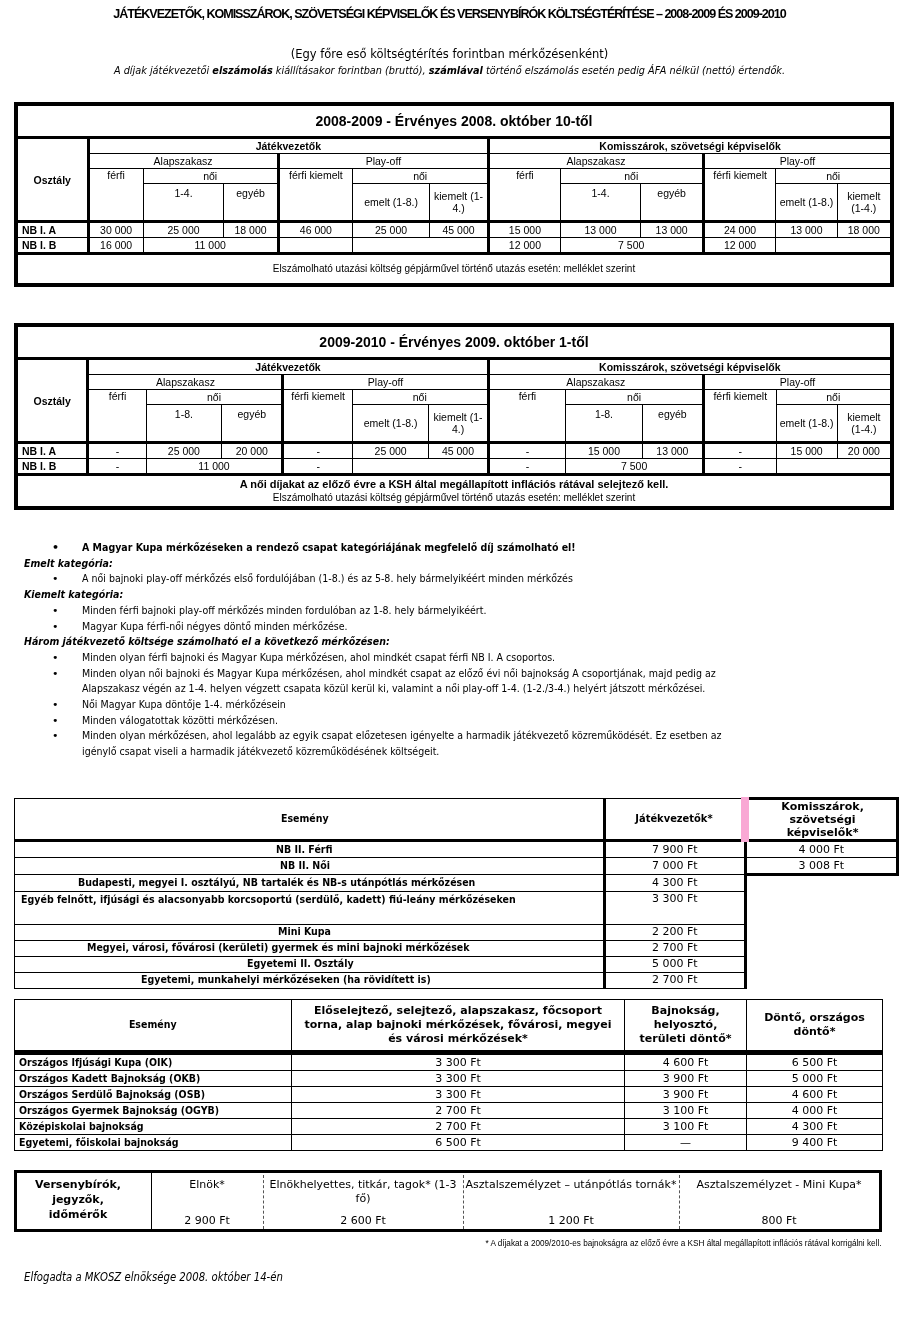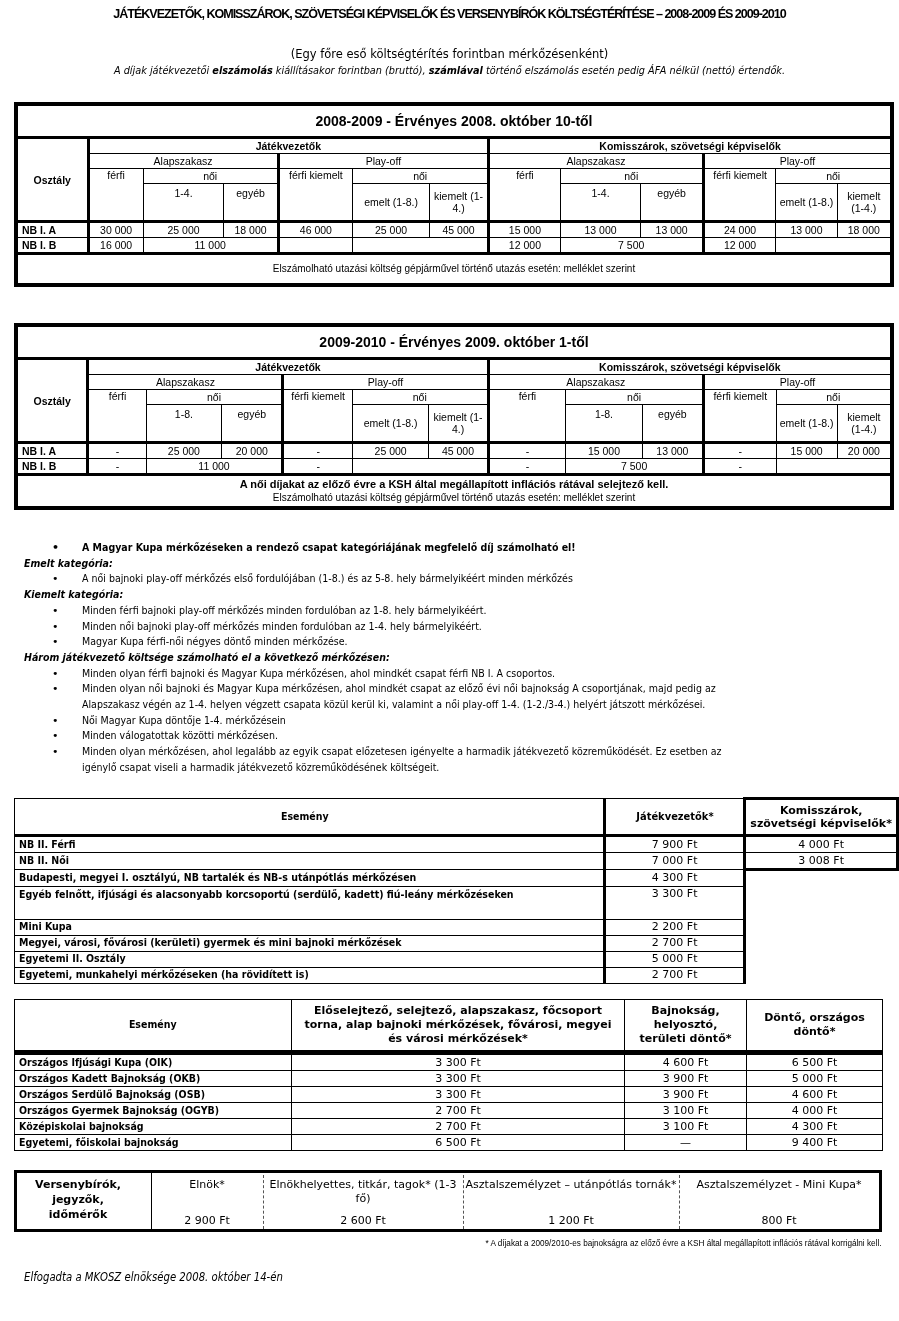--- a/index.html
+++ b/index.html
@@ -28,21 +28,21 @@
   .notes ul { margin:0; padding:0 0 0 50px; list-style:none; }
   .notes li { position:relative; padding-left:8px; transform-origin:left; }
   .notes li::before { content:"\2022"; position:absolute; left:-22px; }
   .notes .bold { font-weight:bold; }
   .cond { transform:scaleX(0.86); transform-origin:left; display:inline-block; white-space:nowrap; }
 
   
   .ev1 { position:absolute; left:14px; top:797px; font-family:"DejaVu Sans", sans-serif; font-size:11px; }
   .ev1 table { border-collapse:collapse; table-layout:fixed; }
   .ev1 td { border:1px solid #000; height:15px; line-height:14px; padding:0 4px; }
-  .ev1 .name { font-weight:bold; width:508px; }
+  .ev1 .name { font-weight:bold; width:508px;text-align:center; }
   .ev1 .val { text-align:center; width:150px; border-left:3px solid #000; border-right:3px solid #000; }
   .ev1 .val2 { text-align:center; width:170px; border-right:3px solid #000; }
   .ev1 .hd td { height:34px; font-weight:bold; text-align:center; border-bottom:3px solid #000; border-top:1px solid #000; }
   .ev1 .noborder { border:none; border-left:3px solid #000; }
 
   
   .ev2 { position:absolute; left:14px; top:999px; width:868px; font-family:"DejaVu Sans", sans-serif; font-size:11px; }
   .ev2 table { border-collapse:collapse; table-layout:fixed; width:100%; }
   .ev2 td { border:1px solid #000; height:15px; line-height:14px; padding:0 4px; text-align:center; }
   .ev2 .name { font-weight:bold; text-align:left; }
@@ -239,40 +239,39 @@
   <ul>
       <li class="bold"><span class="cond">A Magyar Kupa mérkőzéseken a rendező csapat kategóriájának megfelelő díj számolható el!</span></li>
     </ul>
   <div class="h"><span class="cond">Emelt  kategória:</span></div>
   <ul>
       <li><span class="cond">A női bajnoki play-off mérkőzés első fordulójában (1-8.) és az 5-8. hely bármelyikéért minden mérkőzés</span></li>
     </ul>
   <div class="h"><span class="cond">Kiemelt kategória:</span></div>
   <ul>
     <li><span class="cond">Minden férfi bajnoki play-off mérkőzés minden fordulóban az 1-8. hely bármelyikéért.</span></li>
-    <li><span class="cond">Minden női bajnoki play-off mérkőzés minden fordulóban az 1-4. hely bármelyikéért.</span></li>
     <li><span class="cond">Magyar Kupa férfi-női négyes döntő minden mérkőzése.</span></li>
   </ul>
   <div class="h"><span class="cond">Három játékvezető költsége számolható el a következő mérkőzésen:</span></div>
   <ul>
     <li><span class="cond">Minden olyan férfi bajnoki és Magyar Kupa mérkőzésen, ahol mindkét csapat férfi NB I. A csoportos.</span></li>
     <li><span class="cond">Minden olyan női bajnoki és Magyar Kupa mérkőzésen, ahol mindkét csapat az előző évi női bajnokság A csoportjának, majd pedig az</span><br><span class="cond">Alapszakasz végén az 1-4. helyen végzett csapata közül kerül ki, valamint a női play-off 1-4. (1-2./3-4.) helyért játszott mérkőzései.</span></li>
     <li><span class="cond">Női Magyar Kupa döntője 1-4. mérkőzésein</span></li>
     <li><span class="cond">Minden válogatottak közötti mérkőzésen.</span></li>
     <li><span class="cond">Minden olyan mérkőzésen, ahol legalább az egyik csapat előzetesen igényelte a harmadik játékvezető közreműködését. Ez esetben az</span><br><span class="cond">igénylő csapat viseli a harmadik játékvezető közreműködésének költségeit.</span></li>
   </ul>
 </div>
 
 <div class="ev1">
 <table>
   <tbody>
         <tr class="hd">
     <td class="name" style="font-weight:bold;"><span class="cond">Esemény</span></td>
     <td class="val"><span style="display:inline-block;transform:scaleX(0.9);">Játékvezetők*</span></td>
-    <td class="val2" style="border-top:3px solid #000;border-left:3px solid #f9a8d4;white-space:normal;line-height:13px;">Komisszárok, szövetségi képviselők*</td>
+    <td class="val2" style="border-top:3px solid #000;border-left:8px solid #f9a8d4;white-space:normal;line-height:13px;">Komisszárok, szövetségi képviselők*</td>
   </tr>
   <tr>
     <td class="name"><span class="cond">NB II. Férfi</span></td>
     <td class="val">7 900 Ft</td>
     <td class="val2">4 000 Ft</td>
   </tr>
   <tr>
     <td class="name"><span class="cond">NB II. Női</span></td>
     <td class="val">7 000 Ft</td>
     <td class="val2" style="border-bottom:3px solid #000;">3 008 Ft</td>

